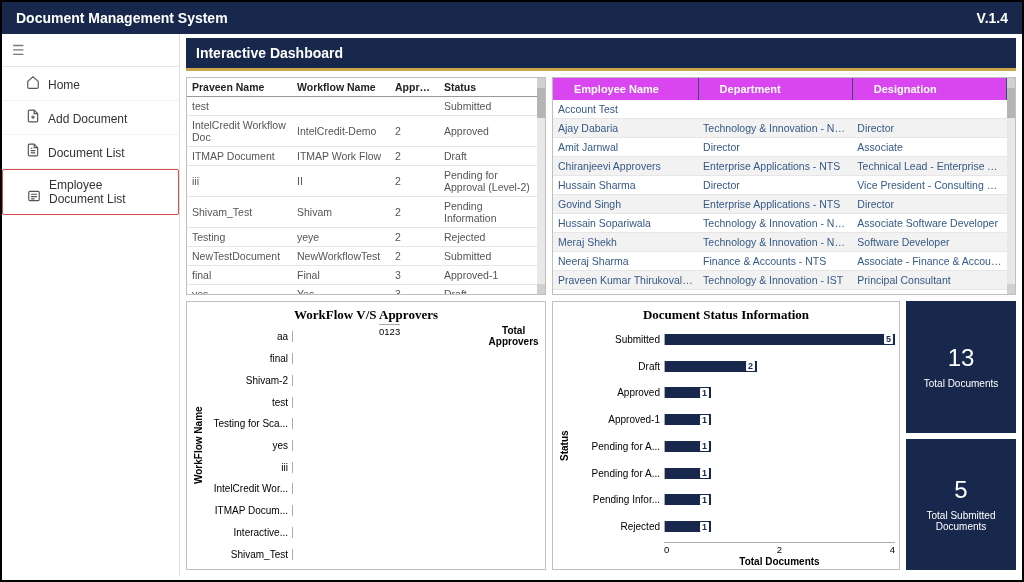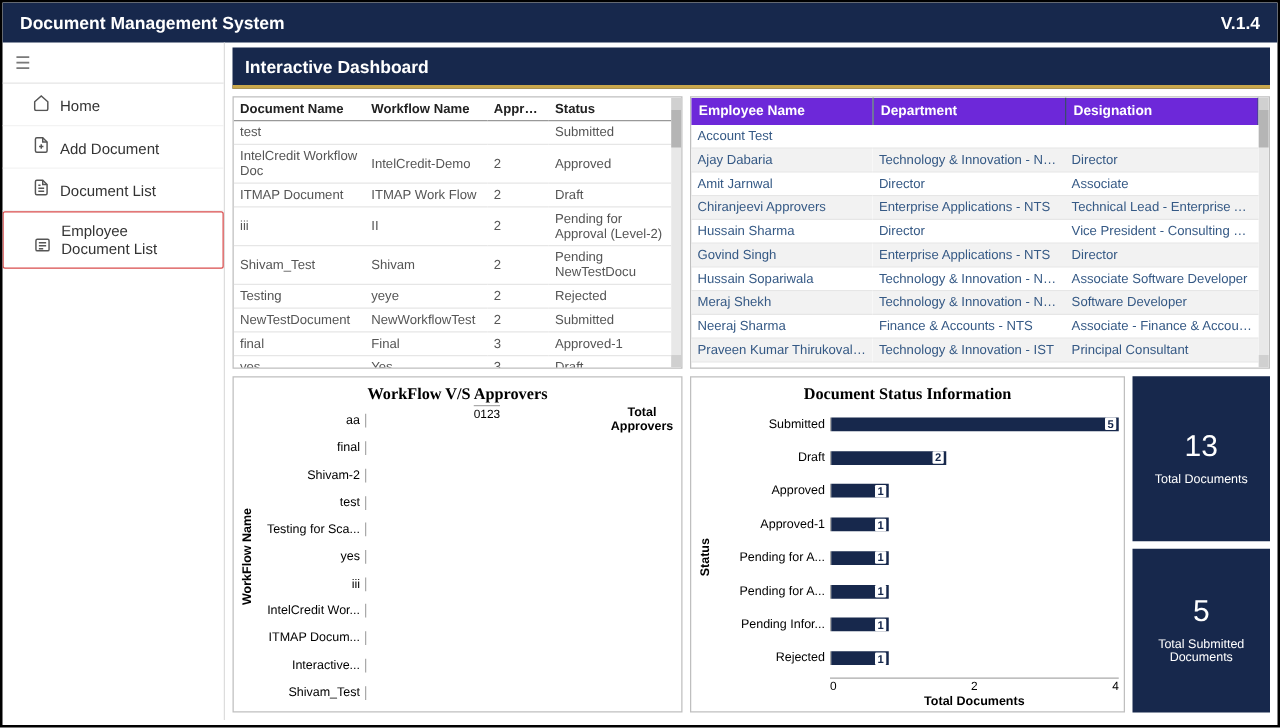--- a/index.html
+++ b/index.html
@@ -22,21 +22,21 @@
   .stat-panel { flex: 1; }
   .kpis { display: flex; flex-direction: column; gap: 6px; width: 110px; }
   .kpi { background: #17284c; color: #fff; flex: 1; display: flex; flex-direction: column; align-items: center; justify-content: center; text-align: center; padding: 6px; }
   .kpi .num { font-size: 24px; margin-bottom: 6px; }
   .kpi .lbl { font-size: 10px; }
   table { border-collapse: collapse; width: 100%; table-layout: fixed; }
   th, td { padding: 3px 5px; font-size: 10.5px; overflow: hidden; white-space: nowrap; text-overflow: ellipsis; }
   .doc-panel th { color: #222; font-weight: bold; text-align: left; border-bottom: 1px solid #999; background: #fff; }
   .doc-panel td { border-bottom: 1px solid #e6e6e6; color: #555; }
   .doc-panel td.wrap { white-space: normal; }
-  .emp-panel th { background: #6d28d9; color: #fff; text-align: left; padding: 5px 6px; font-size: 11px; border-right: 1px solid #3a4b6d; }
+  .emp-panel th { background: #d946ef; color: #fff; text-align: left; padding: 5px 21px; font-size: 11px; border-right: 1px solid #3a4b6d; }
   .emp-panel td { border-bottom: 1px solid #e6e6e6; color: #355985; }
   .emp-panel tbody tr:nth-child(even) { background: #f2f2f2; }
   .scrollbar { width: 8px; background: #e8e8e8; display: flex; flex-direction: column; }
   .sb-arrow { height: 10px; background: #d0d0d0; cursor: pointer; }
   .sb-thumb { height: 30px; background: #b5b5b5; cursor: pointer; }
   .chart-title { font-family: Georgia, serif; font-weight: bold; font-size: 13px; text-align: center; padding: 3px 0 1px 0; }
   .chart-box { padding: 2px 4px; display: flex; flex-direction: column; height: 100%; }
   .chart-body { flex: 1; display: flex; min-height: 0; }
   .ylabel { writing-mode: vertical-rl; transform: rotate(180deg); font-weight: bold; font-size: 10px; text-align: center; padding: 0 2px; }
   .bars { flex: 1; display: flex; flex-direction: column; justify-content: space-around; padding: 2px 0; }
@@ -108,21 +108,21 @@
           <div class="doc-tbl">
             <table>
               <colgroup>
                   <col style="width:30%">
                   <col style="width:28%">
                   <col style="width:14%">
                   <col style="width:28%">
                 </colgroup>
               <thead>
                   <tr id="doc-head">
-                    <th>Document Name</th>
+                    <th>Praveen Name</th>
                     <th>Workflow Name</th>
                     <th>Approvers</th>
                     <th>Status</th>
                   </tr>
                 </thead>
               <tbody id="doc-body">
                   <tr>
                     <td class="wrap">test</td>
                     <td></td>
                     <td></td>
@@ -143,21 +143,21 @@
                   <tr>
                     <td class="wrap">iii</td>
                     <td>II</td>
                     <td>2</td>
                     <td class="wrap">Pending for Approval (Level-2)</td>
                   </tr>
                   <tr>
                     <td class="wrap">Shivam_Test</td>
                     <td>Shivam</td>
                     <td>2</td>
-                    <td class="wrap">Pending NewTestDocu</td>
+                    <td class="wrap">Pending Information</td>
                   </tr>
                   <tr>
                     <td class="wrap">Testing</td>
                     <td>yeye</td>
                     <td>2</td>
                     <td class="wrap">Rejected</td>
                   </tr>
                   <tr>
                     <td class="wrap">NewTestDocument</td>
                     <td>NewWorkflowTest</td>

